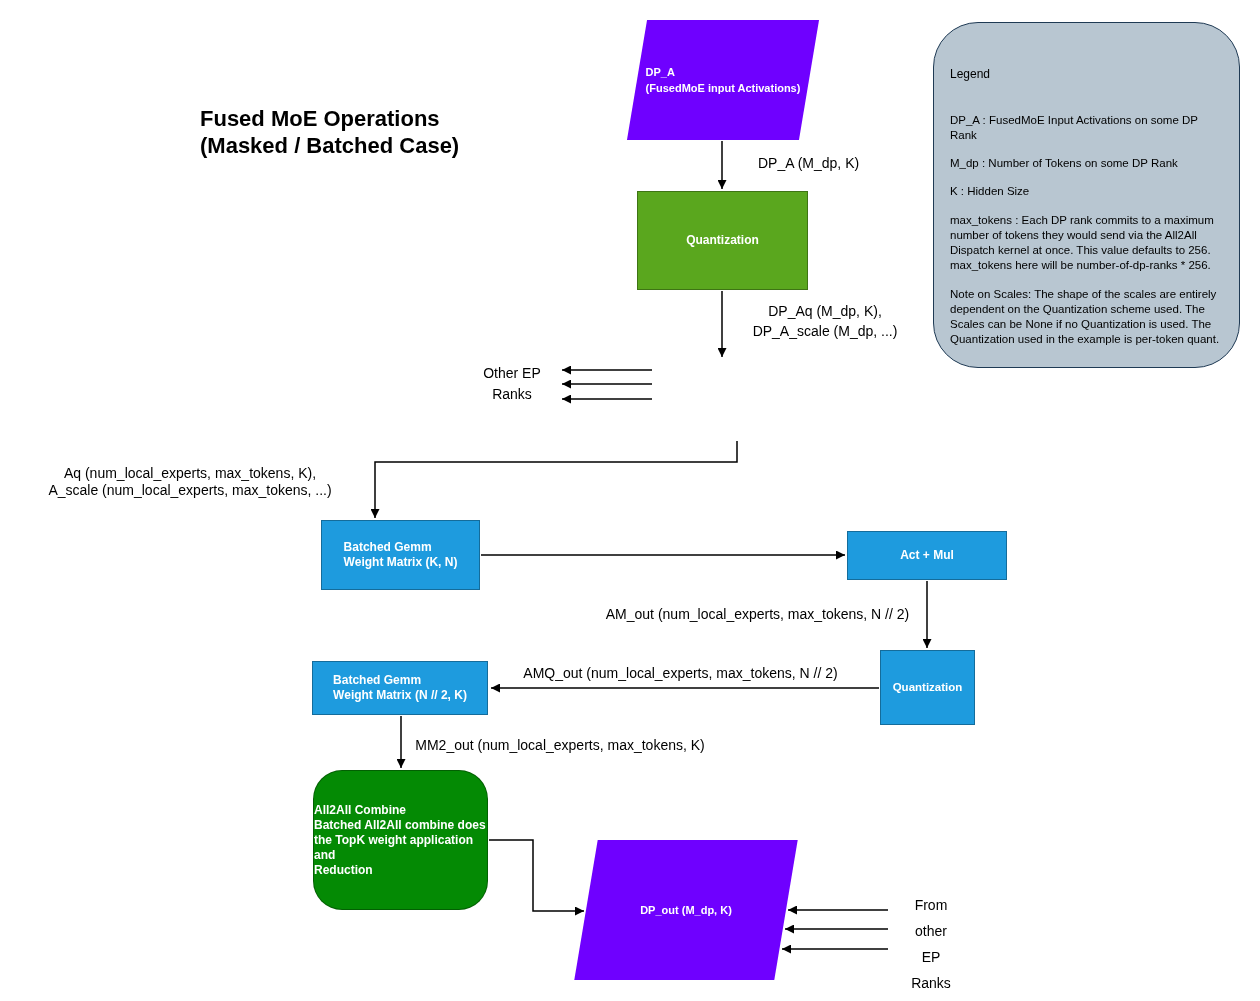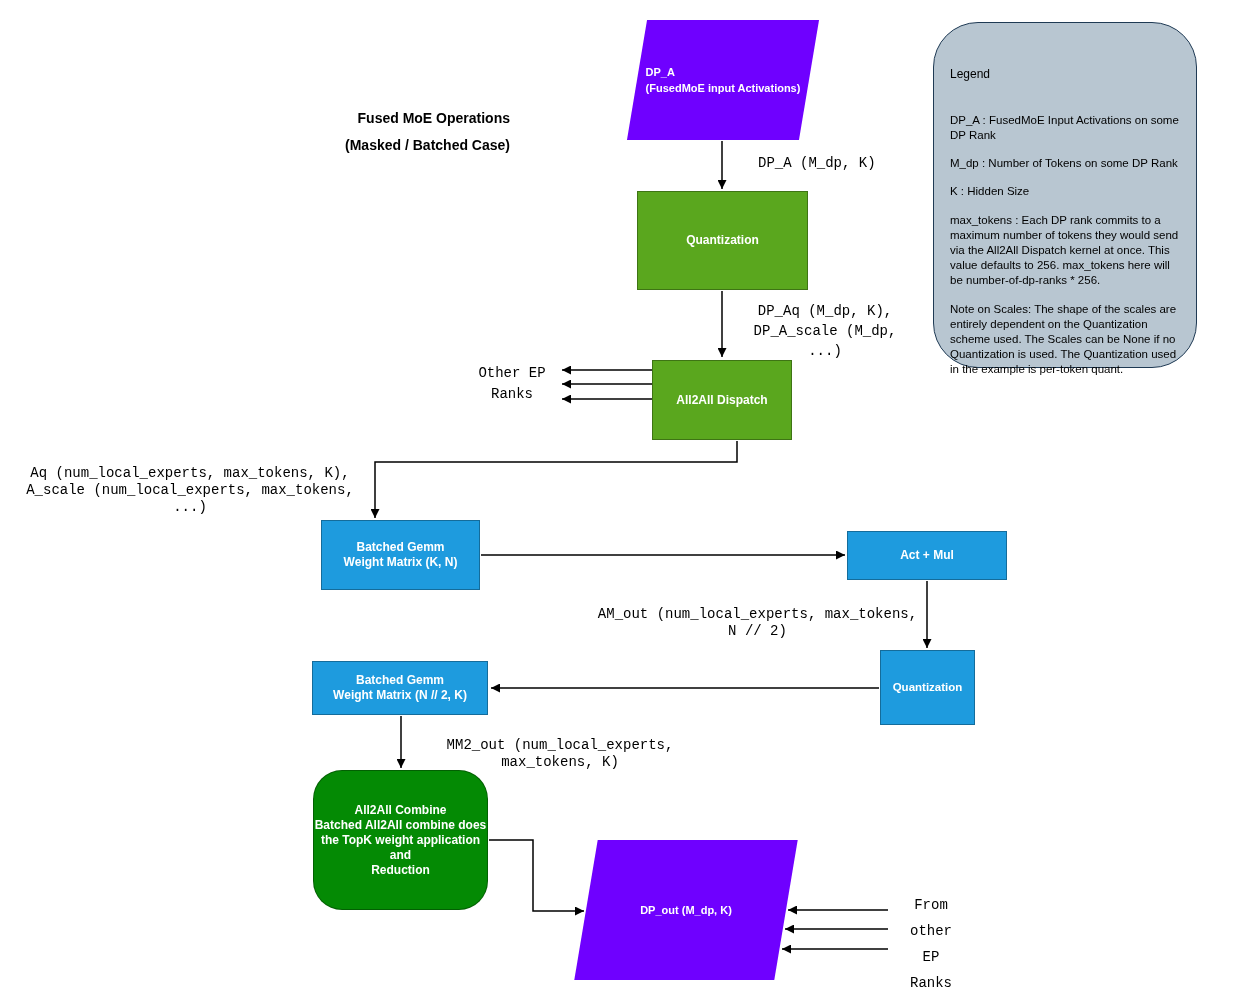--- a/index.html
+++ b/index.html
@@ -3,41 +3,41 @@
 <meta charset="utf-8">
 <style>
   html,body{margin:0;padding:0;background:#fff;}
   #canvas{
     position:relative;width:1260px;height:1001px;background:#ffffff;overflow:hidden;
     font-family:"Liberation Sans",sans-serif;color:#000;
   }
   svg.wires{position:absolute;left:0;top:0;pointer-events:none;}
   .node{
     position:absolute;display:flex;align-items:center;justify-content:center;
-    text-align:center;color:#fff;font-weight:700;font-size:12px;line-height:15px;
+    color:#fff;font-weight:700;font-size:12px;line-height:15px;
     white-space:pre-line;box-sizing:border-box;border:1px solid rgba(0,0,0,.3);
   }
   .green{background:var(--green);}
   .blue{background:var(--blue);}
   .dgreen{background:var(--dark_green);border-radius:29px;}
   .para{position:absolute;}
   .para .bg{position:absolute;left:0;top:0;right:0;bottom:0;background:var(--purple);transform:skewX(-9.5deg);}
   .para .lbl{
     position:absolute;left:0;top:0;right:0;bottom:0;display:flex;align-items:center;justify-content:center;
     color:#fff;font-weight:700;font-size:11px;line-height:16px;text-align:left;white-space:pre-line;
   }
   .elabel{
-    position:absolute;font-size:14px;line-height:17px;text-align:center;white-space:pre-line;font-family:Liberation Mono, monospace;
+    position:absolute;font-size:14px;line-height:17px;text-align:center;white-space:pre-line;
   }
   .title{
-    position:absolute;left:200px;top:105px;width:310px;text-align:right;
-    font-size:14px;line-height:27px;font-weight:700;white-space:pre-line;
+    position:absolute;left:200px;top:105px;width:310px;text-align:left;
+    font-size:22px;line-height:27px;font-weight:700;white-space:pre-line;
   }
   .legend{
-    position:absolute;left:933px;top:22px;width:264px;height:346px;box-sizing:border-box;
+    position:absolute;left:933px;top:22px;width:307px;height:346px;box-sizing:border-box;
     background:var(--legend_bg);border:1.5px solid var(--legend_border);border-radius:45px;
     padding:44px 16px 0 16px;font-size:11.5px;line-height:15px;
   }
   .legend .ltitle{font-size:12px;margin-bottom:31px;}
   .legend .litem{margin-bottom:13px;}
   .legend .lpara{margin-top:14px;white-space:pre-line;}
 </style>
 </head>
 <body>
 
@@ -71,21 +71,20 @@
 (Masked / Batched Case)</div>
 
   <div class="para" style="left:637px;top:20px;width:172px;height:120px">
     <div class="bg"></div>
     <div class="lbl">DP_A
 (FusedMoE input Activations)</div>
   </div>
 
   <div class="node green" style="left:637px;top:191px;width:171px;height:99px">Quantization</div>
 
-  <div class="node green" style="left:652px;top:360px;width:140px;height:80px">All2All Dispatch</div>
 
   <div class="node blue" style="left:321px;top:520px;width:159px;height:70px">Batched Gemm
 Weight Matrix (K, N)</div>
 
   <div class="node blue" style="left:847px;top:531px;width:160px;height:49px">Act + Mul</div>
 
   <div class="node blue" style="left:880px;top:650px;width:95px;height:75px;font-size:11.5px">Quantization</div>
 
   <div class="node blue" style="left:312px;top:661px;width:176px;height:54px">Batched Gemm
 Weight Matrix (N // 2, K)</div>
@@ -107,20 +106,21 @@
 
   <div class="elabel" style="left:462px;top:363px;width:100px;line-height:21px">Other EP
 Ranks</div>
 
   <div class="elabel" style="left:20px;top:465px;width:340px">Aq (num_local_experts, max_tokens, K),
 A_scale (num_local_experts, max_tokens, ...)</div>
 
 
   <div class="elabel" style="left:590px;top:606px;width:335px">AM_out (num_local_experts, max_tokens, N // 2)</div>
 
+  <div class="elabel" style="left:508px;top:665px;width:345px">AMQ_out (num_local_experts, max_tokens, N // 2)</div>
 
   <div class="elabel" style="left:400px;top:737px;width:320px">MM2_out (num_local_experts, max_tokens, K)</div>
 
   <div class="elabel" style="left:896px;top:892px;width:70px;line-height:26px">From
 other
 EP
 Ranks</div>
 
   <div class="legend">
     <div class="ltitle">Legend</div>

